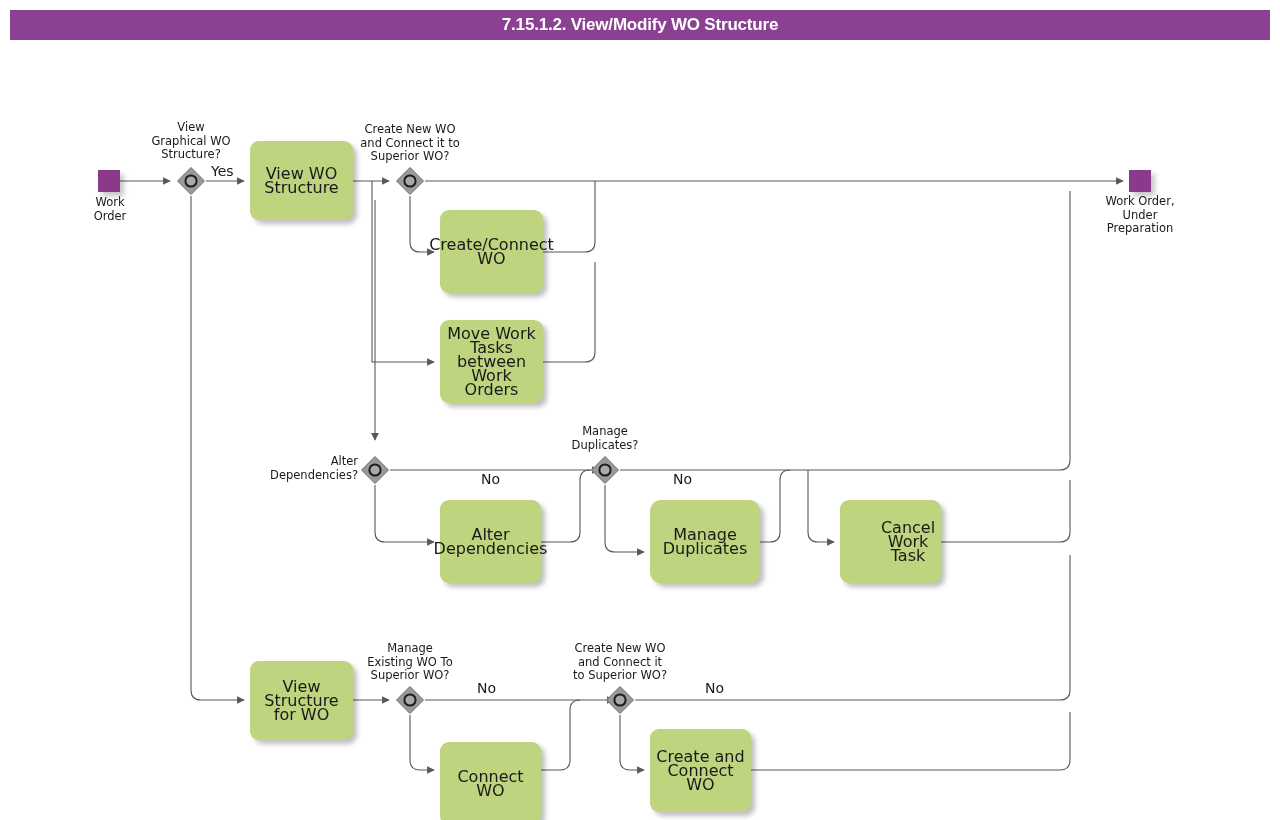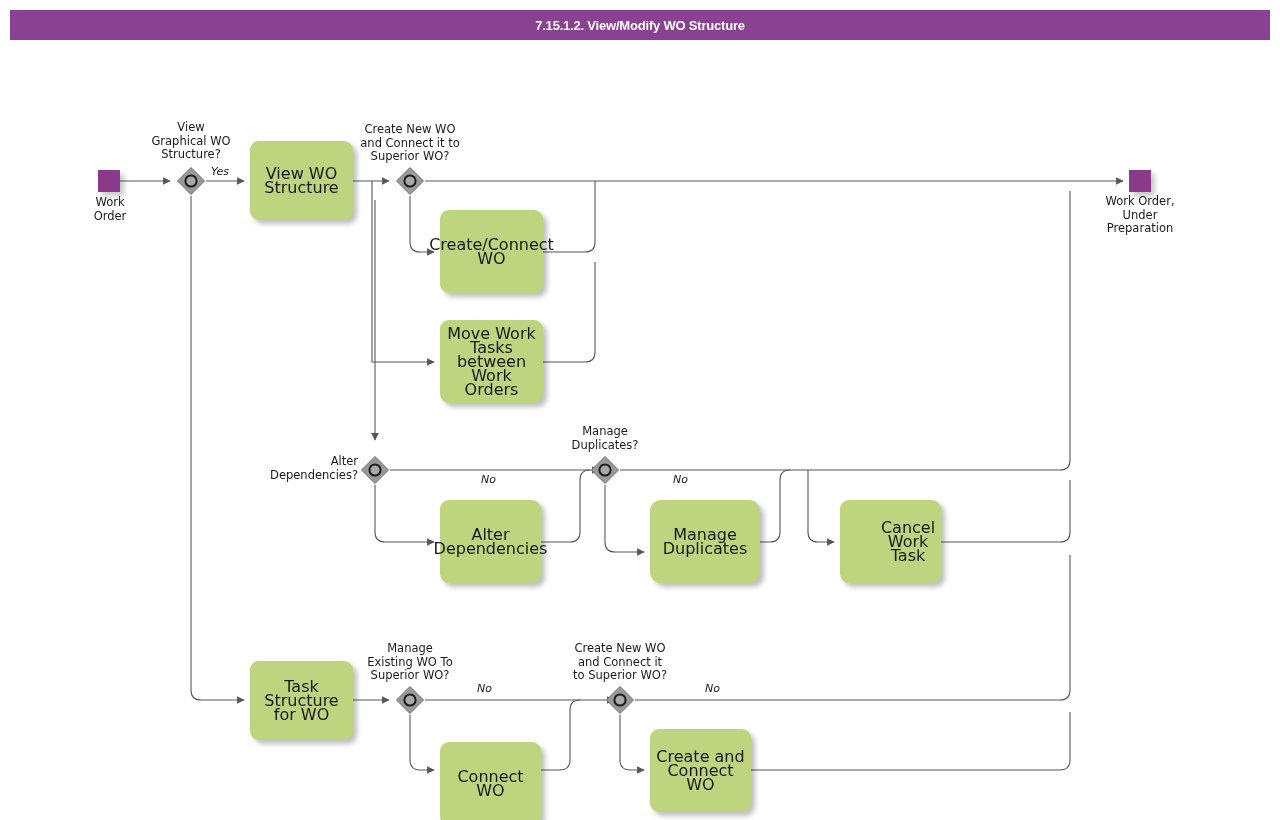--- a/index.html
+++ b/index.html
@@ -23,21 +23,21 @@
     width: 1260px;
     height: 30px;
     background: #8a4191;
     display: flex;
     align-items: center;
     justify-content: center;
   }
   #header-title {
     color: #ffffff;
     font-family: "Liberation Sans", sans-serif;
-    font-size: 13px;
+    font-size: 17px;
     font-weight: bold;
     letter-spacing: -0.2px;
     white-space: nowrap;
   }
 
   
   #diagram-canvas {
     position: absolute;
     left: 0;
     top: 0;
@@ -92,24 +92,23 @@
     font-family: "DejaVu Sans", sans-serif;
     font-size: 11.5px;
     line-height: 13.5px;
     white-space: pre-line;
   }
 
   .edge-label {
     position: absolute;
     color: #1a1a1a;
     font-family: "DejaVu Sans", sans-serif;
-    font-size: 11px;
+    font-size: 14px;
     line-height: 13px;
     white-space: nowrap;
-    font-style: italic;
   }
 </style>
 </head>
 <body>
 
 <div id="header-bar">
   <div id="header-title">7.15.1.2. View/Modify WO Structure</div>
 </div>
 
 <div id="diagram-canvas">
@@ -272,21 +271,21 @@
 
   <div class="node task" style="left:440px; top:500px; width:101px; height:83px;">Alter
 Dependencies</div>
 
   <div class="node task" style="left:650px; top:500px; width:110px; height:83px;border-radius:11px;">Manage
 Duplicates</div>
 
   <div class="node task" style="left:840px; top:500px; width:101px; height:83px;padding-left:41px;">Cancel Work
 Task</div>
 
-  <div class="node task" style="left:250px; top:661px; width:103px; height:79px;">Task Structure
+  <div class="node task" style="left:250px; top:661px; width:103px; height:79px;">View Structure
 for WO</div>
 
   <div class="node task" style="left:440px; top:742px; width:101px; height:83px;">Connect WO</div>
 
   <div class="node task" style="left:650px; top:729px; width:101px; height:83px;">Create and
 Connect WO</div>
 
   <div class="edge-label" style="left:211px; top:165px;">Yes</div>
 
   <div class="edge-label" style="left:481px; top:473px;">No</div>

